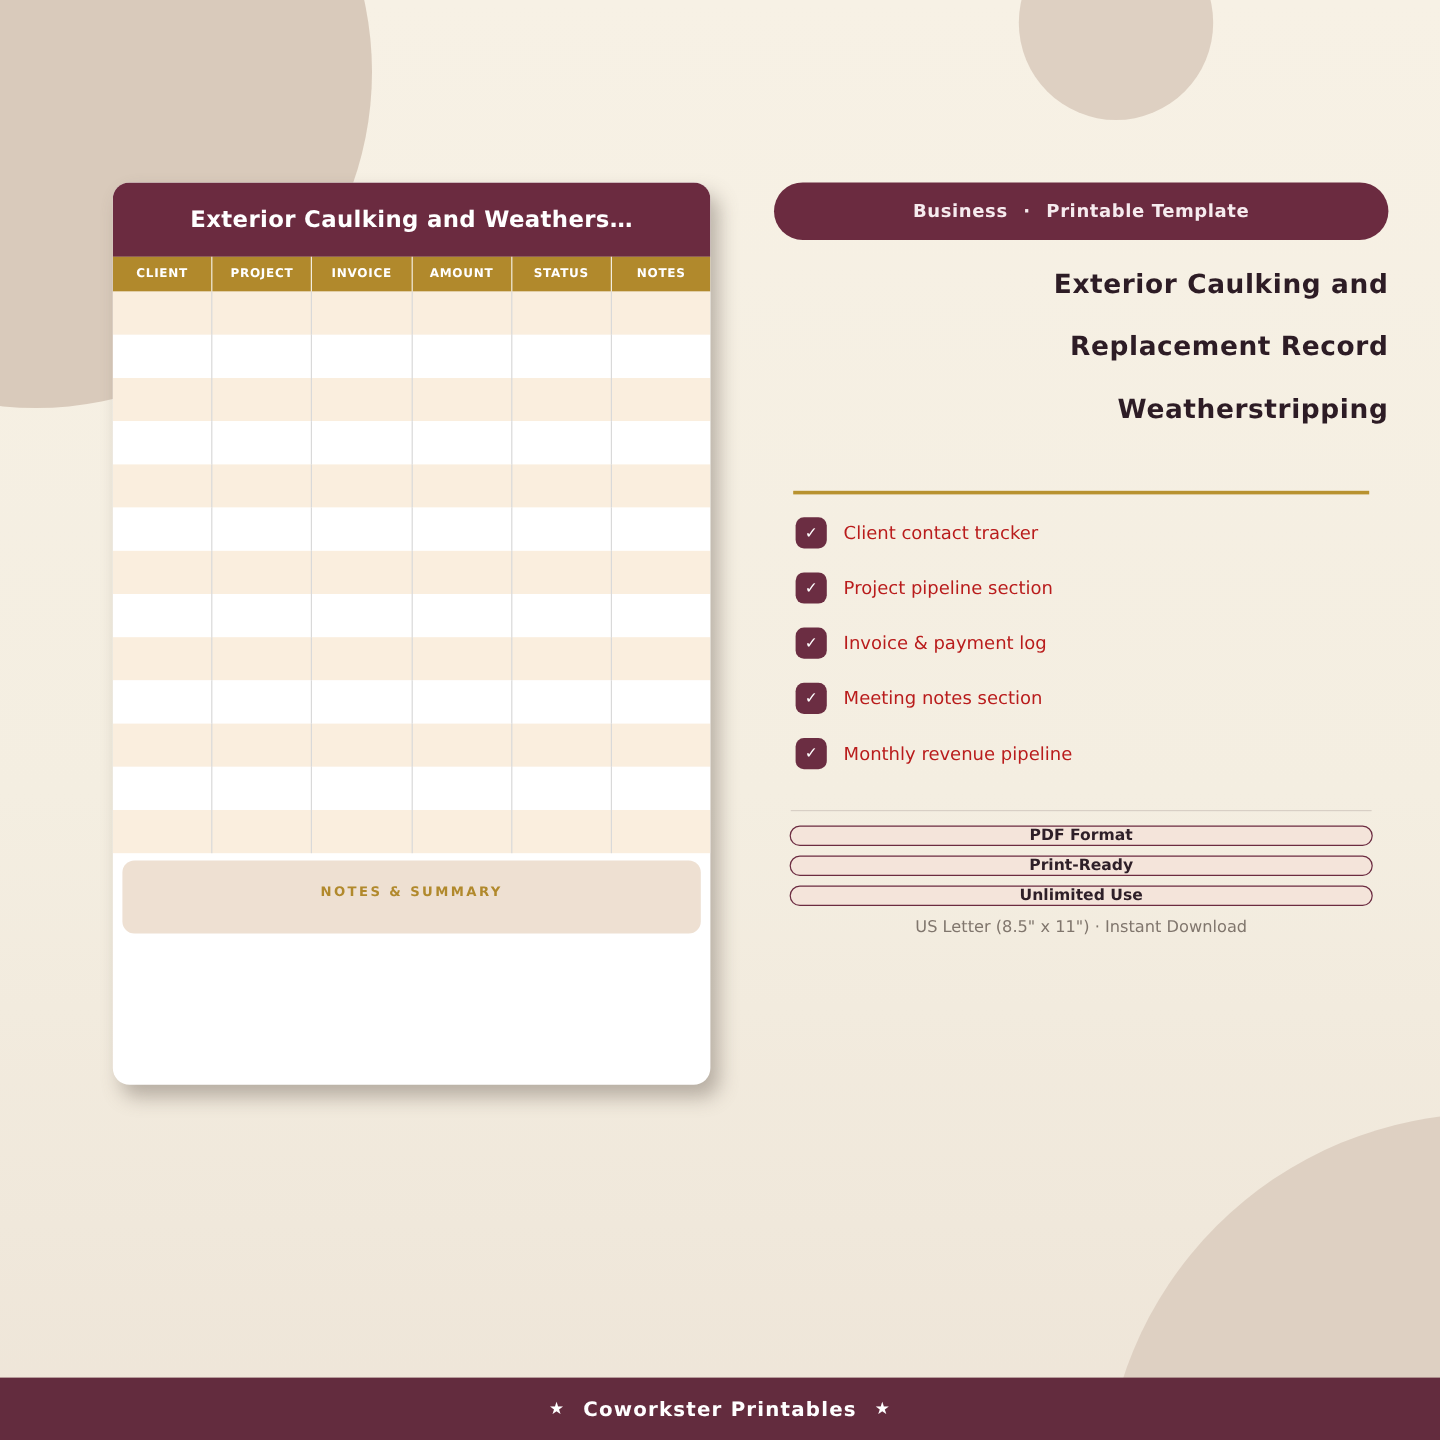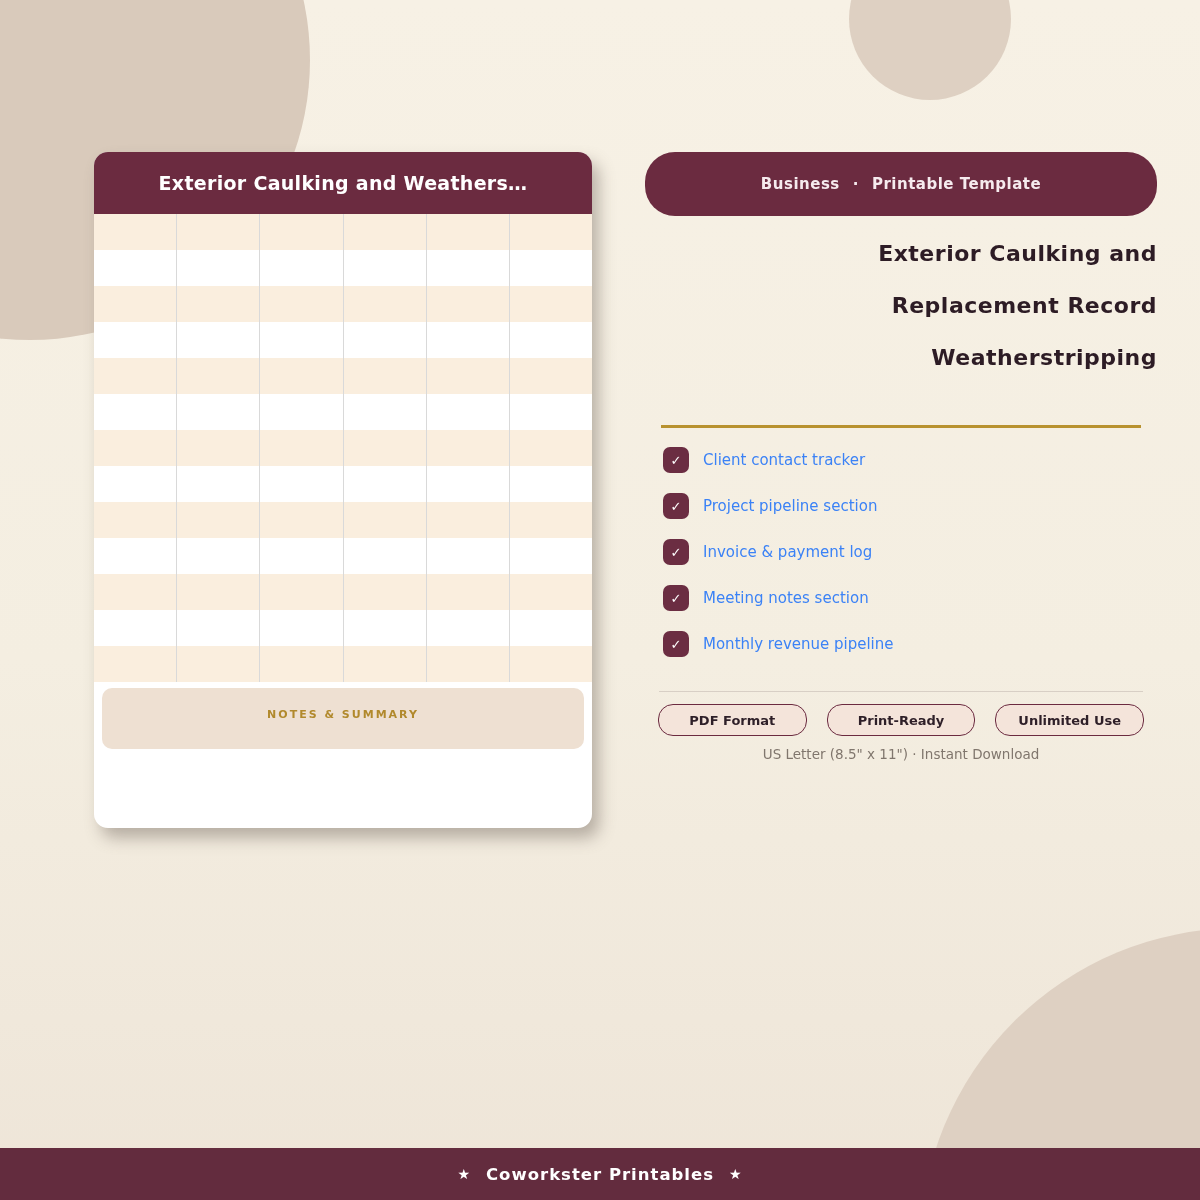--- a/index.html
+++ b/index.html
@@ -10,21 +10,21 @@
     background: linear-gradient(180deg, #f7f1e5 0%, #f4eee1 55%, #eee5d8 100%);
     overflow: hidden;
   }
   .circle { position: absolute; border-radius: 50%; z-index: 0; }
   .circle-tl { left: -250px; top: -220px; width: 560px; height: 560px; background: #d9cabb; }
   .circle-tr { left: 849px; top: -62px; width: 162px; height: 162px; background: #ded0c2; }
   .circle-br { left: 920px; top: 928px; width: 640px; height: 640px; background: #ded0c2; }
 
   
   .card {
-    position: absolute; left: 94px; top: 152px; width: 498px; height: 676px;
+    position: absolute; left: 94px; top: 152px; width: 498px; height: 752px;
     background: #ffffff; border-radius: 14px; z-index: 1;
     box-shadow: 7px 10px 16px rgba(110, 100, 90, 0.45);
     overflow: hidden;
     display: flex; flex-direction: column;
   }
   .card-header {
     height: 62px; background: #6b2b40; color: #ffffff;
     display: flex; align-items: center; justify-content: center;
     font-weight: bold; font-size: 19px; letter-spacing: 0.3px;
   }
@@ -49,21 +49,21 @@
   .notes-area { flex: 1; padding: 6px 8px; }
   .notes-box {
     height: 61px; background: #eee0d2; border-radius: 10px;
     text-align: center; padding-top: 20px;
     color: #b1892c; font-size: 11px; font-weight: bold; letter-spacing: 2px;
   }
 
   
   .details { position: absolute; left: 645px; top: 152px; width: 512px; z-index: 1; }
   .badge-pill {
-    height: 64px; border-radius: 30px; background: #6b2b40;
+    height: 48px; border-radius: 30px; background: #6b2b40;
     display: flex; align-items: center; justify-content: center;
     color: #f6ebee; font-weight: bold; font-size: 15px; letter-spacing: 0.5px;
   }
   .badge-pill .sep { margin: 0 13px; }
   .main-title {
     margin-top: 12px; text-align: right;
     font-size: 22px; font-weight: bold; color: #2d1c25;
     line-height: 52px; letter-spacing: 0.5px;
   }
   .gold-rule { margin: 41px auto 0 auto; width: 480px; height: 3px; background: #b8922f; }
@@ -72,23 +72,23 @@
     font-size: 17.5px; font-weight: bold; color: #2c2025;
   }
   .checklist { margin: 19px 0 0 18px; }
   .check-item { display: flex; align-items: center; height: 26px; margin-bottom: 20px; }
   .checkbox {
     width: 26px; height: 26px; border-radius: 7px; background: #6b2d42;
     color: #ffffff; font-size: 13px;
     display: flex; align-items: center; justify-content: center;
     flex: 0 0 26px;
   }
-  .check-label { margin-left: 14px; font-size: 15px; color: #3b82f6; }
+  .check-label { margin-left: 14px; font-size: 15px; color: #b91c1c; }
   .thin-divider { margin: 34px auto 0 auto; width: 484px; height: 1px; background: #d8cfc5; }
-  .feature-row { margin: 12px auto 0 auto; width: 486px; display: flex; gap: 20px; }
+  .feature-row { margin: 12px auto 0 auto; width: 486px; display: flex; gap: 8px; flex-direction: column; }
   .feature-btn {
     flex: 1; height: 32px; border-radius: 15px;
     background: #f4e4da; border: 1px solid #6b2b40;
     display: flex; align-items: center; justify-content: center;
     font-size: 13px; font-weight: bold; color: #2e1f28;
     font-family: "DejaVu Sans", "Liberation Sans", sans-serif;
     cursor: pointer;
   }
   .meta-line { margin-top: 10px; text-align: center; font-size: 13.5px; color: #80766d; }
 
@@ -103,20 +103,28 @@
 </style>
 </head>
 <body>
 
 <div class="circle circle-tl"></div>
 <div class="circle circle-tr"></div>
 <div class="circle circle-br"></div>
 
 <div class="card">
   <div class="card-header">Exterior Caulking and Weathers…</div>
+  <div class="table-header" id="table-header">
+      <div class="hcell">CLIENT</div>
+      <div class="hcell">PROJECT</div>
+      <div class="hcell">INVOICE</div>
+      <div class="hcell">AMOUNT</div>
+      <div class="hcell">STATUS</div>
+      <div class="hcell">NOTES</div>
+    </div>
   <div class="table-body" id="table-body">
       <div class="trow odd">
         <div class="cell"></div>
         <div class="cell"></div>
         <div class="cell"></div>
         <div class="cell"></div>
         <div class="cell"></div>
         <div class="cell"></div>
       </div>
       <div class="trow even">

